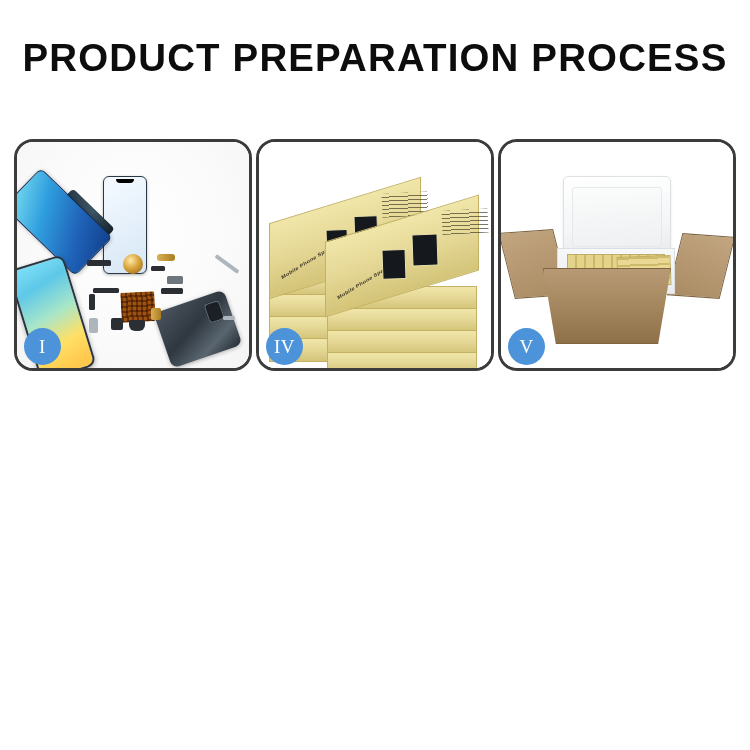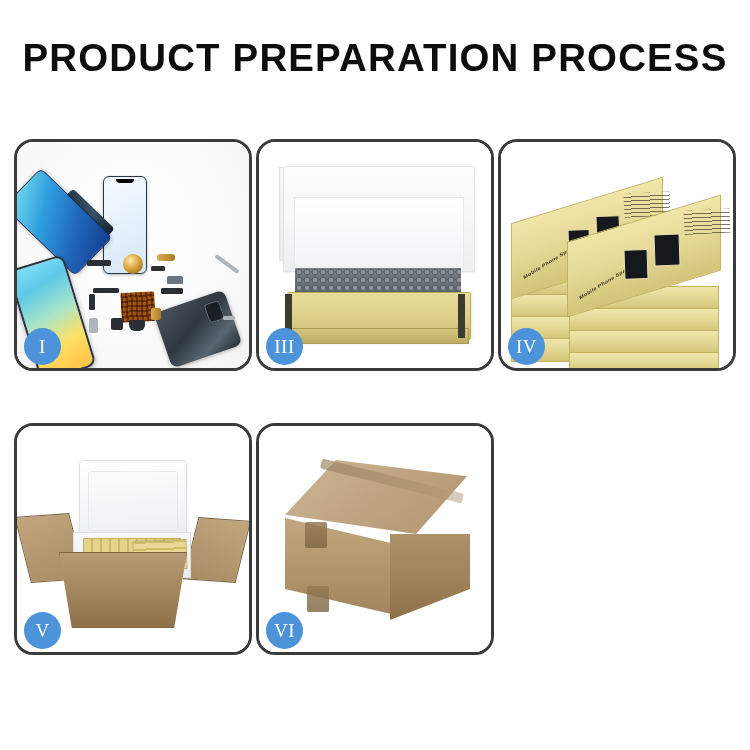--- a/index.html
+++ b/index.html
@@ -351,33 +351,20 @@
       <div class="bit" style="left:112px;top:178px;width:16px;height:11px;border-radius:2px 2px 6px 6px;"></div>
       <div class="bit lt" style="left:72px;top:176px;width:9px;height:15px;border-radius:2px;"></div>
       <div class="bit gold" style="left:134px;top:166px;width:10px;height:12px;border-radius:2px;"></div>
       <div class="bit lt" style="left:196px;top:120px;width:28px;height:4px;transform:rotate(36deg);"></div>
       <div class="bit lt" style="left:206px;top:174px;width:12px;height:4px;"></div>
     </div>
     <div class="badge">I</div>
   </div>
 
 
-  <div class="panel">
-    <div class="panel-inner p3">
-      <div class="foam-flap-l"></div>
-      <div class="foam-flap-r"></div>
-      <div class="foam-lid"></div>
-      <div class="bubble-fill"></div>
-      <div class="yellow-tray"></div>
-      <div class="tray-side"></div>
-      <div class="tray-corner-l"></div>
-      <div class="tray-corner-r"></div>
-    </div>
-    <div class="badge">III</div>
-  </div>
 
   <div class="panel">
     <div class="panel-inner p4">
       <div class="stack">
 
         <div class="sbox" style="left:4px;top:112px;width:104px;height:22px;"></div>
         <div class="sbox" style="left:4px;top:134px;width:104px;height:22px;"></div>
         <div class="sbox" style="left:4px;top:156px;width:104px;height:22px;"></div>
         <div class="sbox" style="left:4px;top:178px;width:104px;height:22px;"></div>
 
@@ -410,25 +397,14 @@
       <div class="flap-r"></div>
       <div class="foam-box-lid"></div>
       <div class="foam-tub"></div>
       <div class="y-stripes"></div>
       <div class="y-stripes2"></div>
       <div class="carton-body"></div>
     </div>
     <div class="badge">V</div>
   </div>
 
-  <div class="panel">
-    <div class="panel-inner p6">
-      <div class="c-top"></div>
-      <div class="c-front"></div>
-      <div class="c-side"></div>
-      <div class="c-seam"></div>
-      <div class="c-tape" style="left:46px;top:96px;"></div>
-      <div class="c-tape" style="left:48px;top:160px;"></div>
-    </div>
-    <div class="badge">VI</div>
-  </div>
 
 </div>
 
 </body></html>

